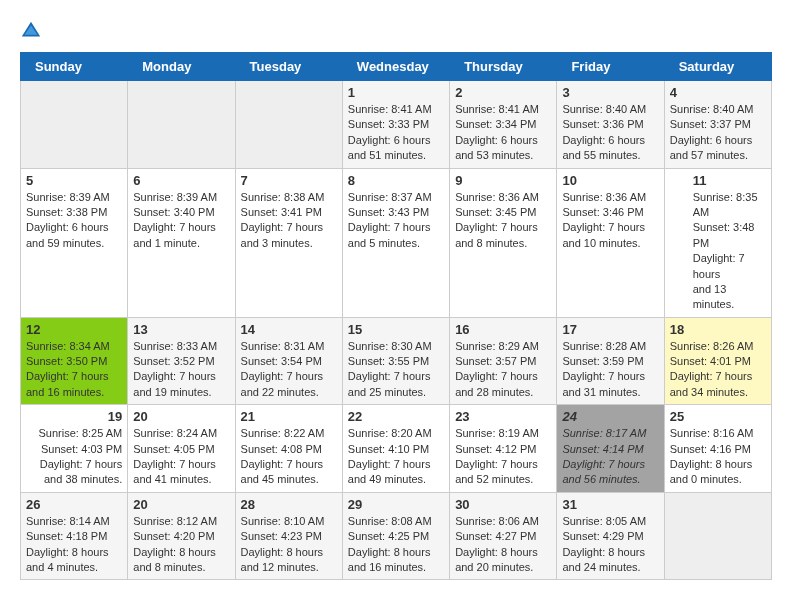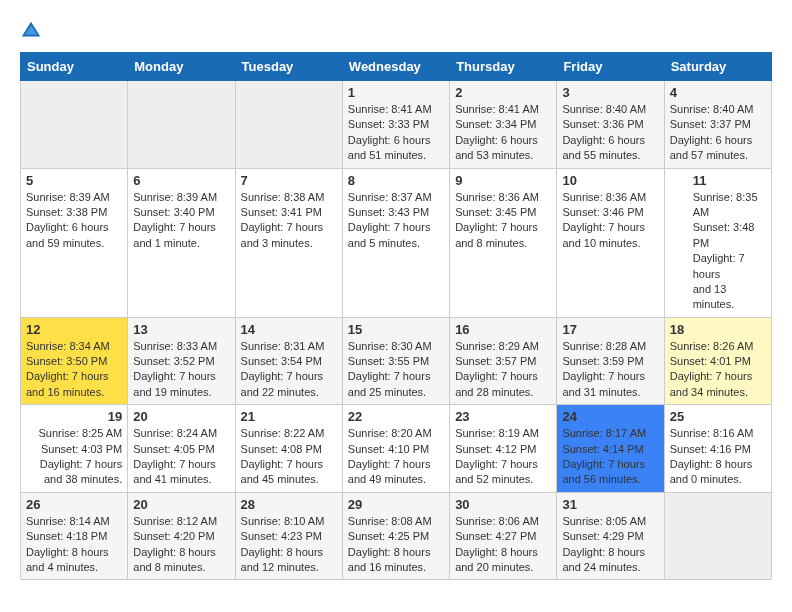--- a/index.html
+++ b/index.html
@@ -28,21 +28,21 @@
       height: 22px;
     }
     .title-block { text-align: right; }
     .month-title { font-size: 36px; color: #333; font-weight: normal; }
     .subtitle { font-size: 16px; color: #555; }
 
     .calendar { width: 100%; border-collapse: collapse; }
     .calendar th {
       background: #1a6bb5;
       color: #fff;
-      padding: 6px 6px;
+      padding: 6px 14px;
       font-size: 13px;
       text-align: left;
       border: 1px solid #1a6bb5;
     }
     .calendar td {
       border: 1px solid #ccc;
       vertical-align: top;
       padding: 4px 5px;
       min-height: 80px;
       width: calc(100% / 7);
@@ -168,21 +168,21 @@
         </td>
         <td style="background: rgb(255, 255, 255); padding-left: 28px;">
           <div class="day-num">11</div>
           <div class="day-info" style="white-space: pre-line;">Sunrise: 8:35 AM
 Sunset: 3:48 PM
 Daylight: 7 hours
 and 13 minutes.</div>
         </td>
       </tr>
       <tr>
-        <td style="background: #fde047;">
+        <td style="background: #84cc16;">
           <div class="day-num">12</div>
           <div class="day-info" style="white-space: pre-line;">Sunrise: 8:34 AM
 Sunset: 3:50 PM
 Daylight: 7 hours
 and 16 minutes.</div>
         </td>
         <td style="background: rgb(245, 245, 245);">
           <div class="day-num">13</div>
           <div class="day-info" style="white-space: pre-line;">Sunrise: 8:33 AM
 Sunset: 3:52 PM
@@ -254,21 +254,21 @@
 Daylight: 7 hours
 and 49 minutes.</div>
         </td>
         <td style="background: rgb(255, 255, 255);">
           <div class="day-num">23</div>
           <div class="day-info" style="white-space: pre-line;">Sunrise: 8:19 AM
 Sunset: 4:12 PM
 Daylight: 7 hours
 and 52 minutes.</div>
         </td>
-        <td style="background: #3b82f6;">
+        <td style="background: #a3a3a3; font-style: italic;">
           <div class="day-num">24</div>
           <div class="day-info" style="white-space: pre-line;">Sunrise: 8:17 AM
 Sunset: 4:14 PM
 Daylight: 7 hours
 and 56 minutes.</div>
         </td>
         <td style="background: rgb(255, 255, 255);">
           <div class="day-num">25</div>
           <div class="day-info" style="white-space: pre-line;">Sunrise: 8:16 AM
 Sunset: 4:16 PM

